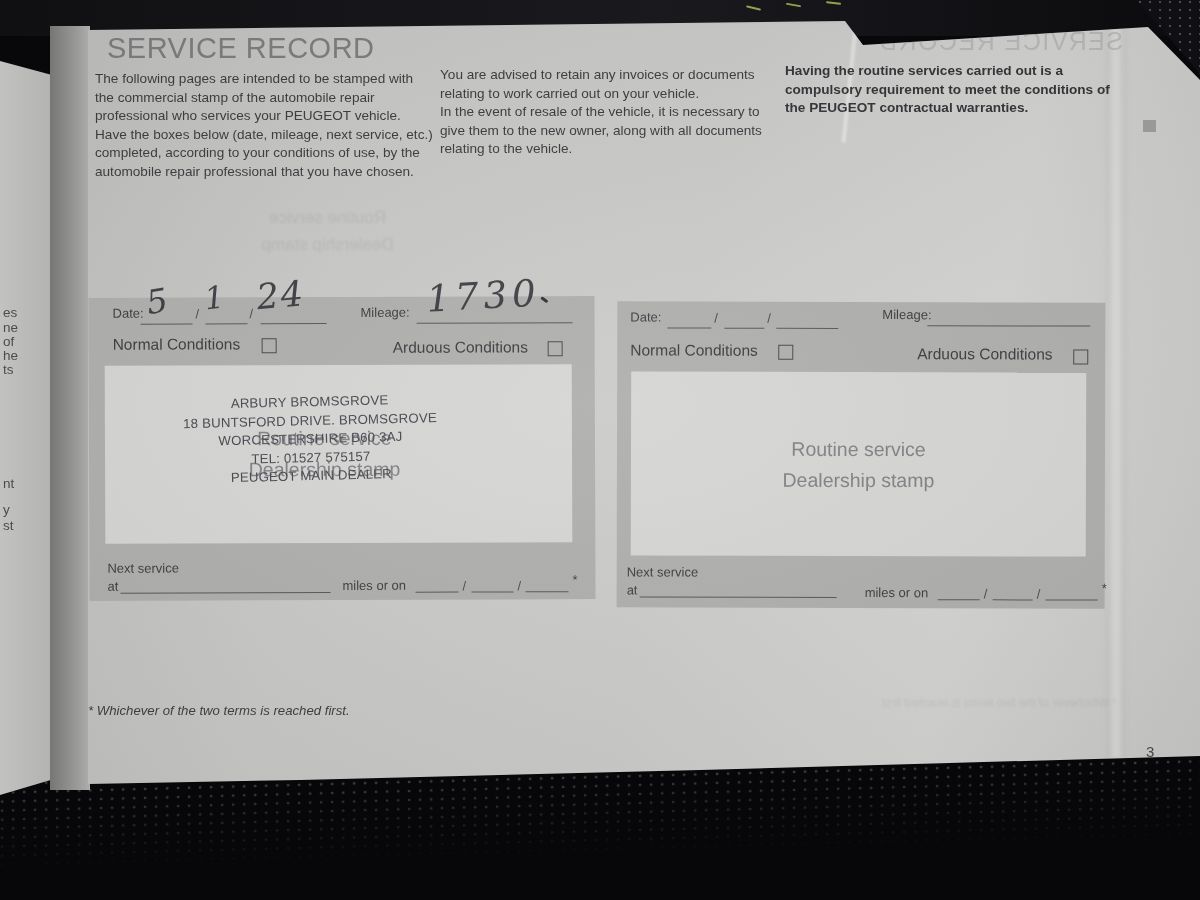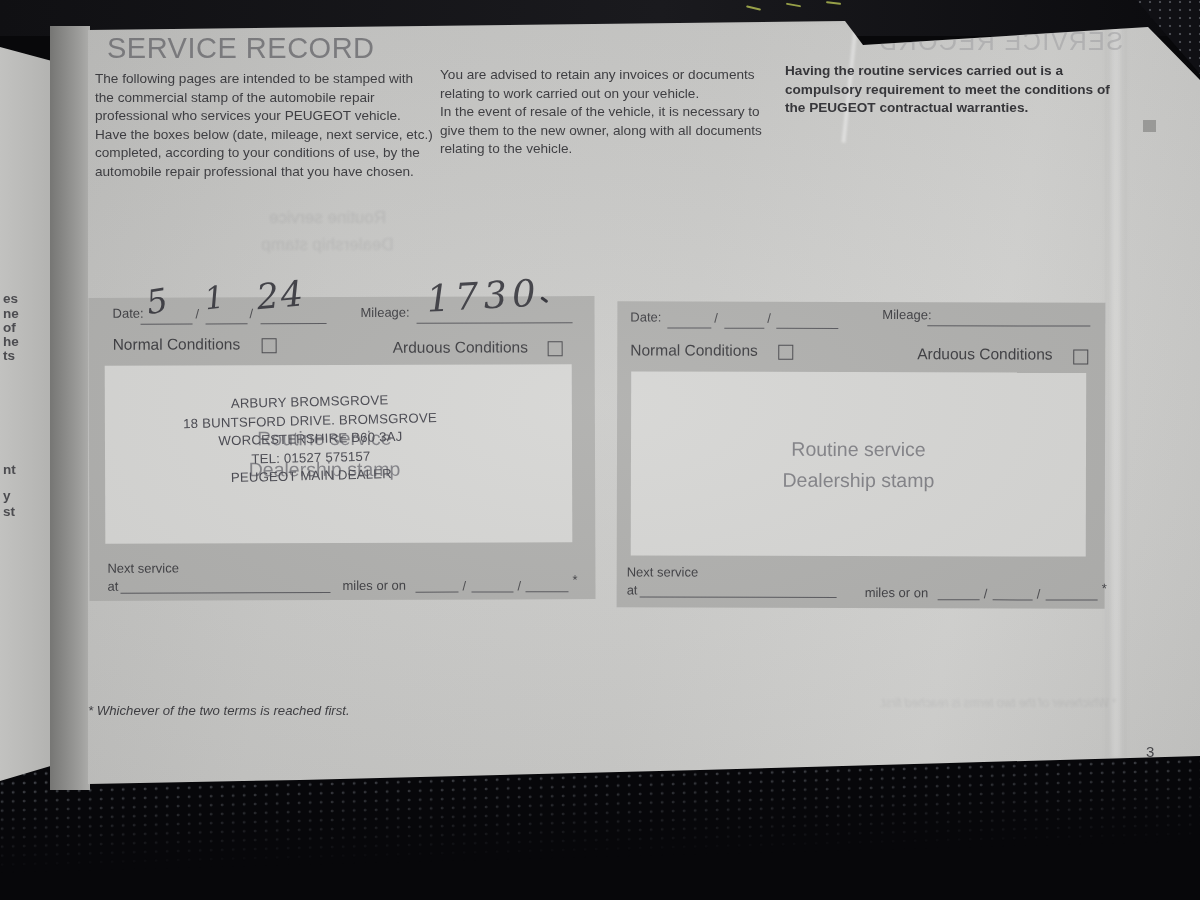--- a/index.html
+++ b/index.html
@@ -16,23 +16,23 @@
     background-size:11px 9px; transform:skewY(-1.5deg);
     -webkit-mask-image:linear-gradient(#fff 10%,transparent 72%); mask-image:linear-gradient(#fff 10%,transparent 72%); }
   .mesh-corner { position:absolute; left:1128px; top:0; width:72px; height:74px; z-index:2;
     background-color:#101014;
     background-image:radial-gradient(circle at 2px 2px,#4a4c52 1px,transparent 1.6px);
     background-size:10px 8px;
     clip-path:polygon(8px 0,72px 0,72px 74px); }
   .stitch { position:absolute; width:15px; height:2.4px; background:#c3cf58; opacity:.75; z-index:2; border-radius:2px; }
 
   
-  .prev-page { position:absolute; left:0; top:41px; width:54px; height:740px; z-index:2;
+  .prev-page { position:absolute; left:0; top:55px; width:54px; height:740px; z-index:2;
     background:linear-gradient(90deg,#c2c2c0,#b2b2b0);
-    clip-path:polygon(0 6px,52px 20px,54px 724px,0 740px);font-weight:bold; }
+    clip-path:polygon(0 6px,52px 20px,54px 724px,0 740px); }
   .frag { position:absolute; left:3px; font-size:13.5px; color:#4c4c50; }
   .gutter { position:absolute; left:50px; top:26px; width:40px; height:764px; z-index:2;
     background:linear-gradient(90deg,#767674,#9b9b99 70%,#aeaeac); }
 
   
   .page { position:absolute; inset:0; z-index:3;
     background:
       linear-gradient(180deg, rgba(120,120,118,.25) 0, rgba(120,120,118,0) 26px),
       linear-gradient(100deg,#bdbdbb 0%,#c8c8c6 28%,#cbcbc9 55%,#d3d3d1 78%,#c7c7c5 100%);
     clip-path:polygon(88px 30px,845px 21px,863px 45px,1148px 27px,1200px 80px,

